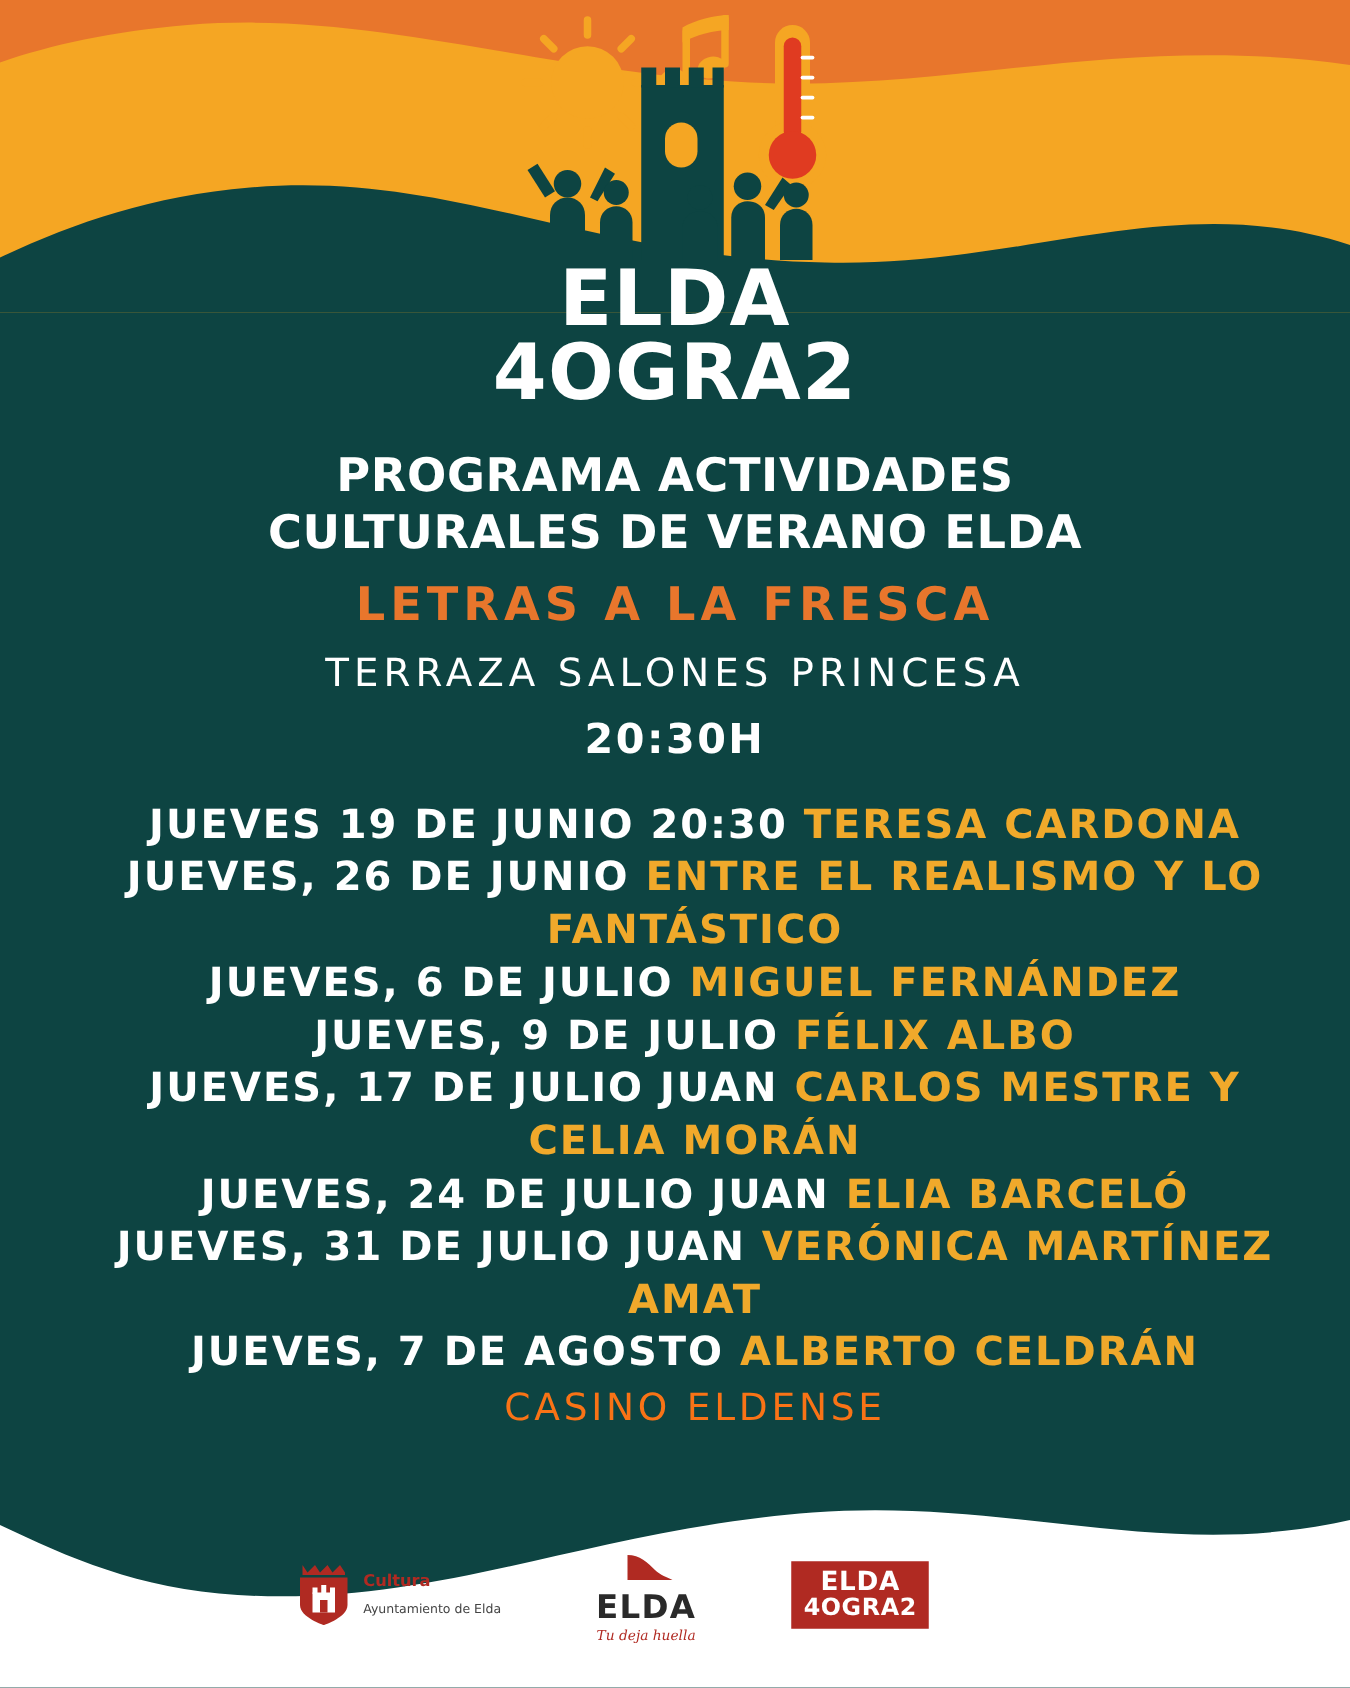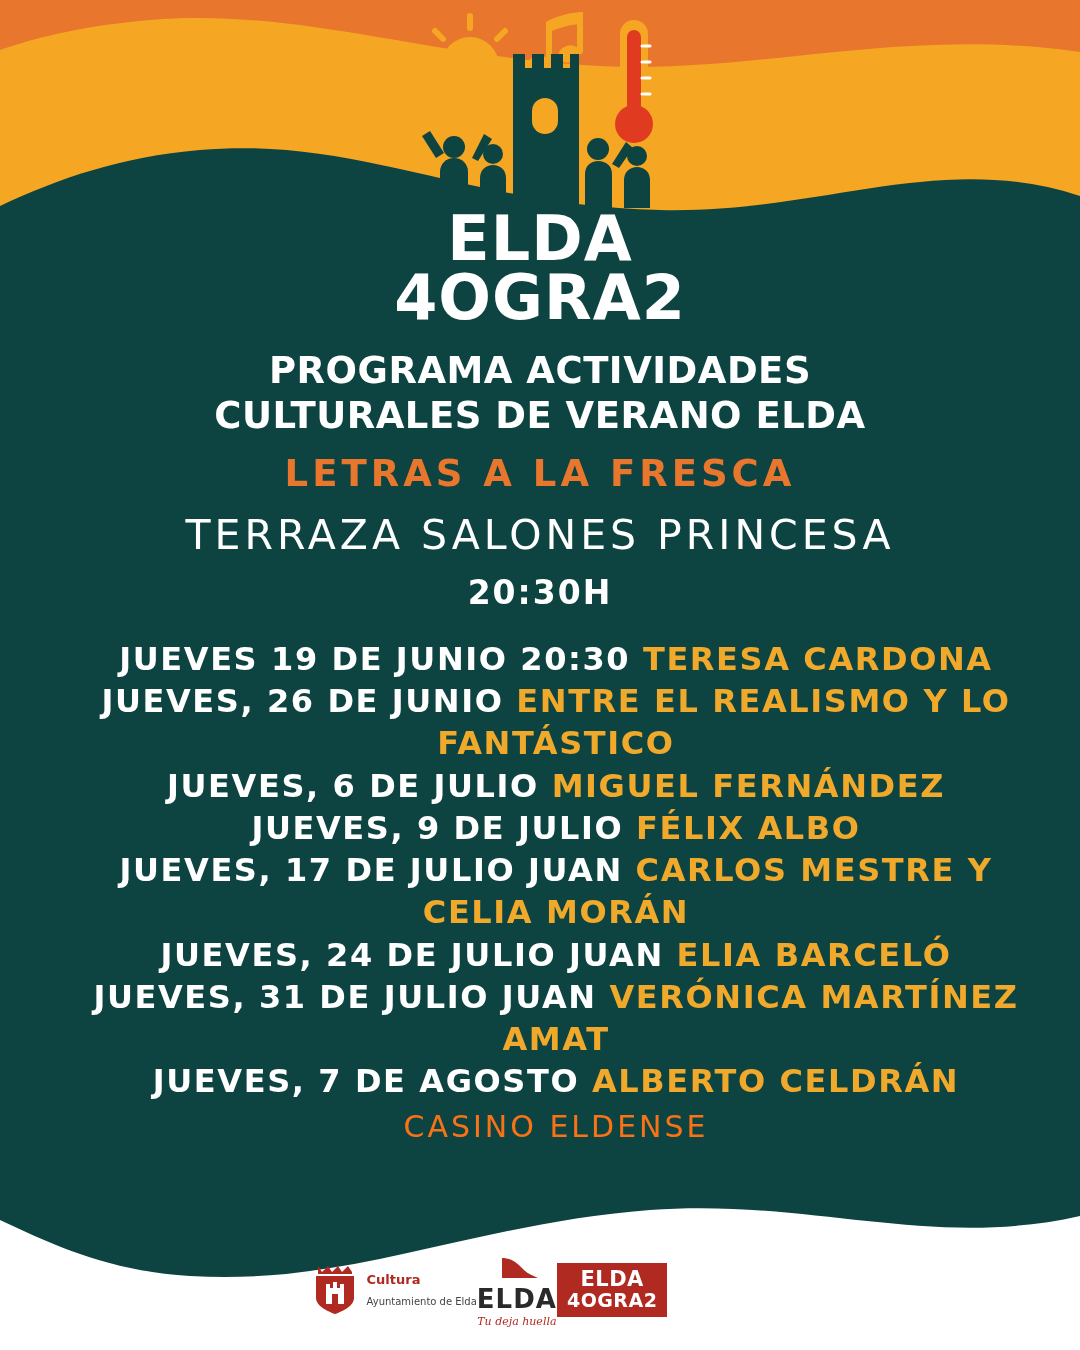--- a/index.html
+++ b/index.html
@@ -59,21 +59,21 @@
     line-height: 0.95;
     color: #ffffff;
     letter-spacing: 1px;
     margin-top: -6px;
   }
   .logo-title .l2 { display: block; }
 
   
   .headings {
     position: absolute;
-    top: 348px; left: 0;
+    top: 358px; left: 0;
     width: 1080px;
     text-align: center;
     z-index: 4;
     padding: 0 60px;
   }
   .h-main {
     font-family: "DejaVu Sans", sans-serif;
     font-weight: 700;
     font-size: 37px;
     line-height: 1.22;
@@ -84,21 +84,21 @@
     font-family: "DejaVu Sans", sans-serif;
     font-weight: 700;
     font-size: 37px;
     color: #e8762c;
     letter-spacing: 4px;
     margin-top: 14px;
   }
   .h-venue {
     font-family: "DejaVu Sans", sans-serif;
     font-weight: 400;
-    font-size: 41px;
+    font-size: 31px;
     color: #ffffff;
     letter-spacing: 4px;
     margin-top: 16px;
   }
   .h-time {
     font-family: "DejaVu Sans", sans-serif;
     font-weight: 700;
     font-size: 33px;
     color: #ffffff;
     letter-spacing: 2px;
@@ -128,26 +128,27 @@
     font-weight: 400;
     font-size: 30px;
     color: #f97316;
     letter-spacing: 3px;
     margin-top: 6px;
   }
 
   
   .footer-logos {
     position: absolute;
-    bottom: 20px; left: 0;
+    bottom: 34px; left: 0;
     width: 979px;
     height: 80px;
     display: flex;
     align-items: center;
     justify-content: center;
+    gap: 76px;
     z-index: 6;
   }
   .f-logo { display: flex; align-items: center; gap: 9px; }
   .crest { width: 46px; height: 52px; display: block; }
   .crest-text { text-align: left; line-height: 1.1; }
   .crest-text .ct1 {
     font-family: "DejaVu Sans", sans-serif;
     font-weight: 700; font-size: 13px; color: #b02a22;
   }
   .crest-text .ct2 {

